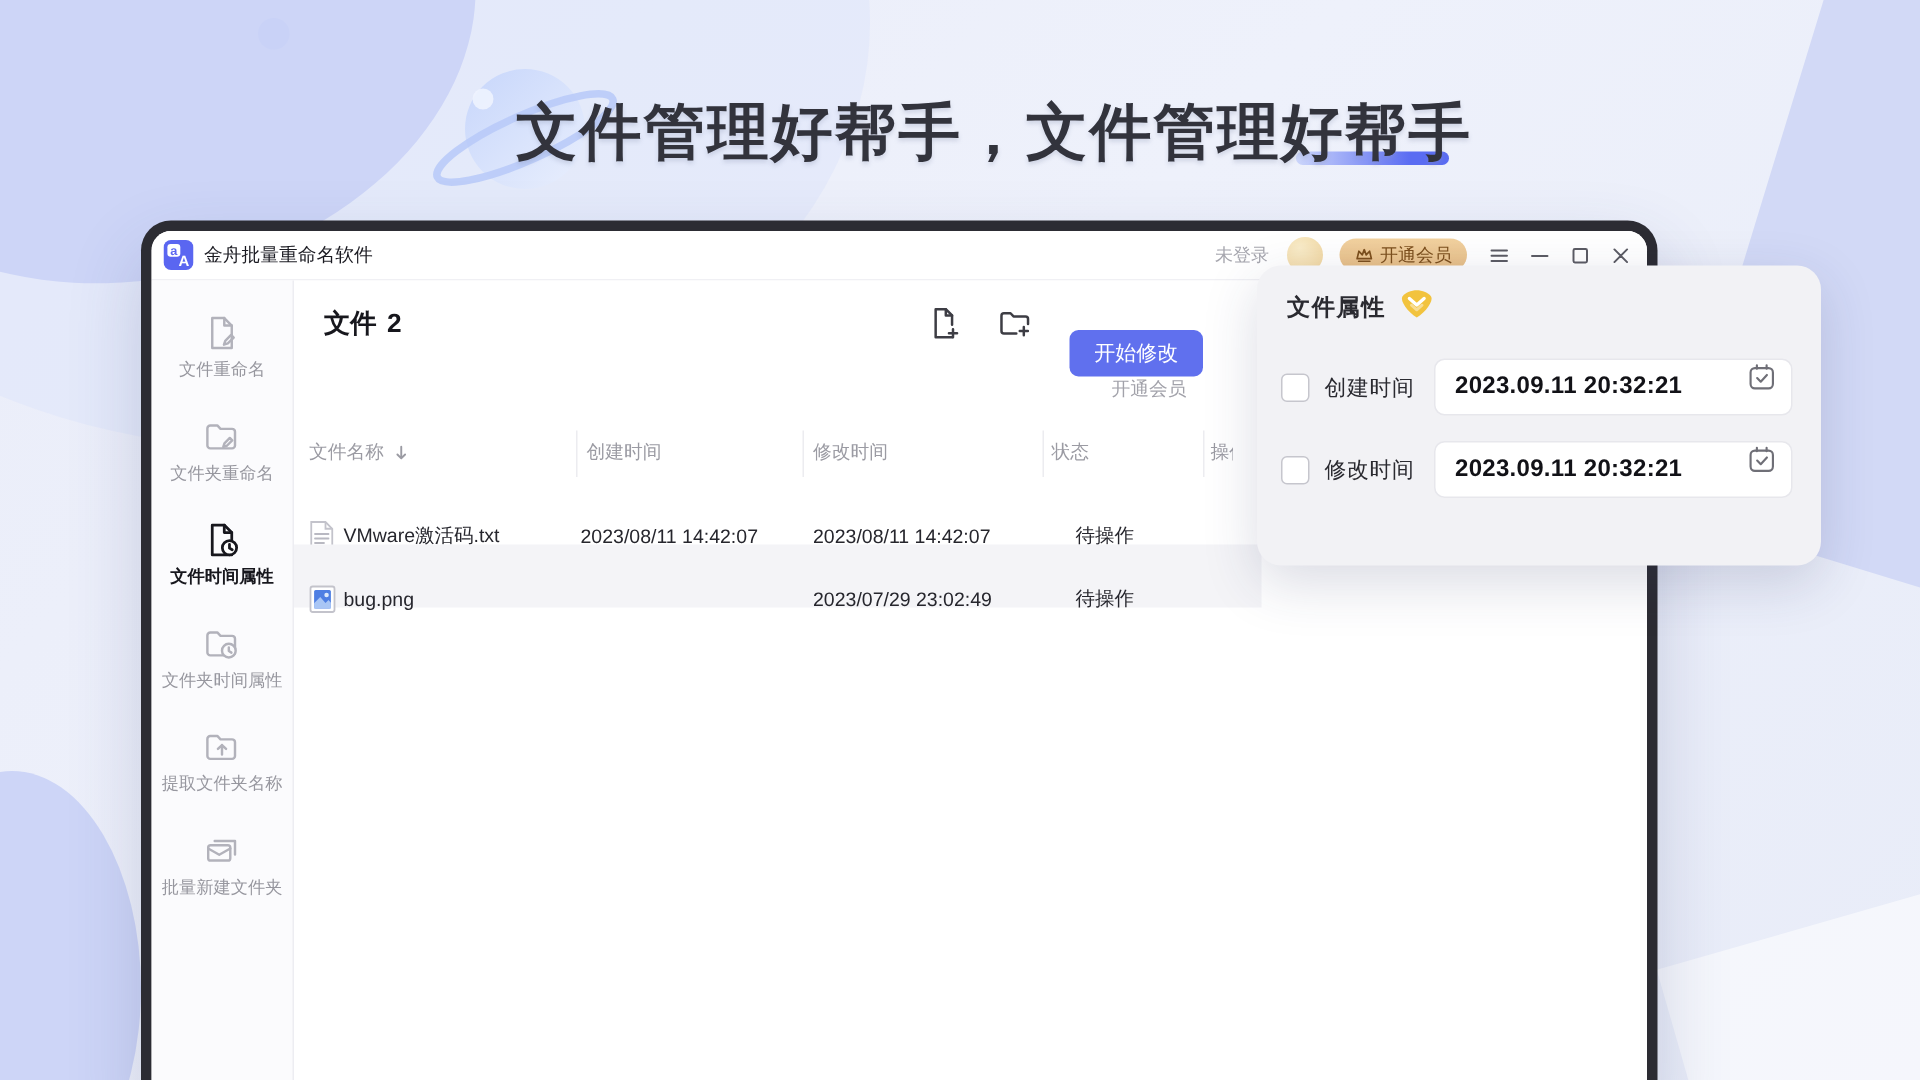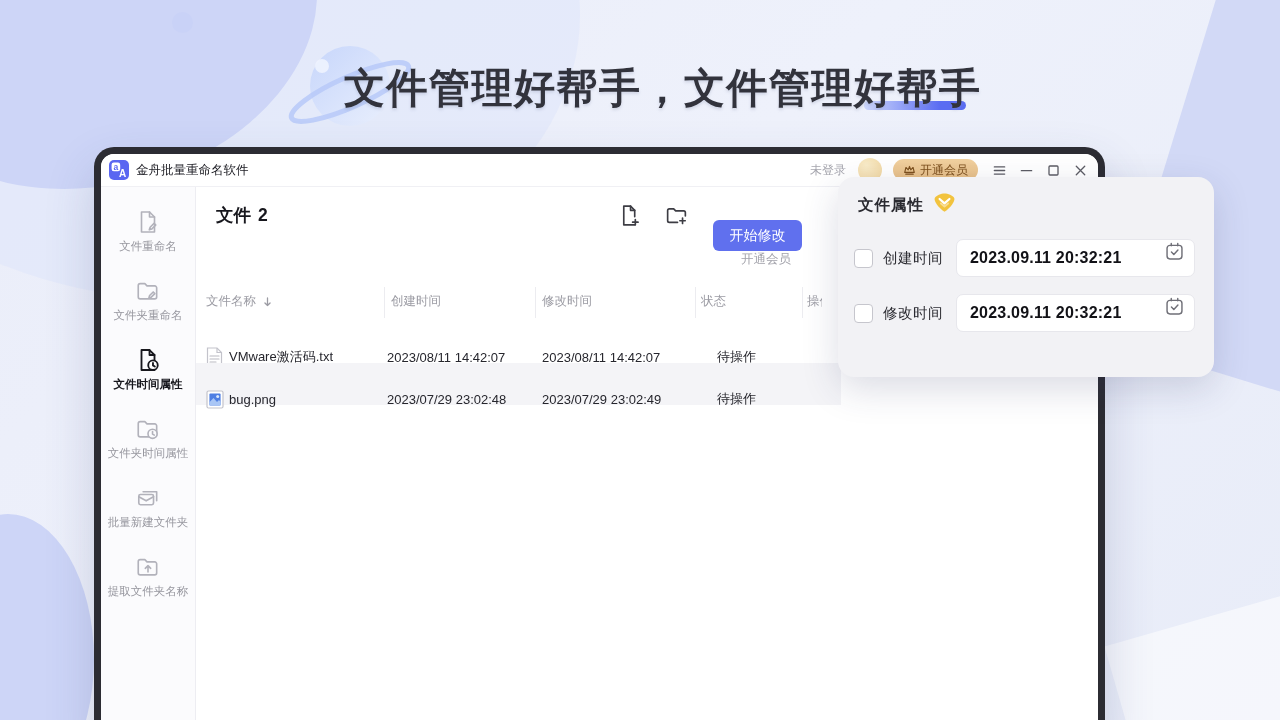--- a/index.html
+++ b/index.html
@@ -206,35 +206,35 @@
                 <path d="M3 7 a1.8 1.8 0 0 1 1.8-1.8 h4.3 l2 2.1 h7.1 a1.8 1.8 0 0 1 1.8 1.8 v8.4 a1.8 1.8 0 0 1-1.8 1.8 h-13.4 a1.8 1.8 0 0 1-1.8-1.8 z"></path>
                 <circle cx="16.2" cy="16.4" r="4.2" fill="#fbfbfd"></circle>
                 <path d="M16.2 14.4 V16.6 l1.6 1"></path>
               </svg>
             </span>
             <span class="lbl">文件夹时间属性</span>
           </div>
           <div class="side-item">
             <span class="ico">
               <svg width="26" height="26" viewBox="0 0 24 24" fill="none" stroke="currentColor" stroke-width="1.5" stroke-linecap="round" stroke-linejoin="round">
+                <path d="M3 7 a1.8 1.8 0 0 1 1.8-1.8 h4.3 l2 2.1 h7.1 a1.8 1.8 0 0 1 1.8 1.8 v8.4 a1.8 1.8 0 0 1-1.8 1.8 h-13.4 a1.8 1.8 0 0 1-1.8-1.8 z"></path>
+                <path d="M12 16.6 V10.8 M9.5 13.2 L12 10.8 L14.5 13.2"></path>
+              </svg>
+            </span>
+            <span class="lbl">提取文件夹名称</span>
+          </div>
+          <div class="side-item">
+            <span class="ico">
+              <svg width="26" height="26" viewBox="0 0 24 24" fill="none" stroke="currentColor" stroke-width="1.5" stroke-linecap="round" stroke-linejoin="round">
                 <path d="M7.5 6.2 H20 V14.5"></path>
                 <rect x="3.5" y="8.8" width="13.6" height="9.4" rx="1.5" fill="#fbfbfd"></rect>
                 <path d="M3.5 10.8 L10.3 14.6 L17.1 10.8"></path>
               </svg>
             </span>
             <span class="lbl">批量新建文件夹</span>
-          </div>
-          <div class="side-item">
-            <span class="ico">
-              <svg width="26" height="26" viewBox="0 0 24 24" fill="none" stroke="currentColor" stroke-width="1.5" stroke-linecap="round" stroke-linejoin="round">
-                <path d="M3 7 a1.8 1.8 0 0 1 1.8-1.8 h4.3 l2 2.1 h7.1 a1.8 1.8 0 0 1 1.8 1.8 v8.4 a1.8 1.8 0 0 1-1.8 1.8 h-13.4 a1.8 1.8 0 0 1-1.8-1.8 z"></path>
-                <path d="M12 16.6 V10.8 M9.5 13.2 L12 10.8 L14.5 13.2"></path>
-              </svg>
-            </span>
-            <span class="lbl">提取文件夹名称</span>
           </div>
         </div>
 
         <div class="main">
           <div class="main-title">
             <span>文件</span><span class="cnt">2</span>
           </div>
           <span class="icon-btn add-file-btn">
             <span>
               <svg width="25" height="25" viewBox="0 0 24 24" fill="none" stroke="currentColor" stroke-width="1.6" stroke-linecap="round" stroke-linejoin="round">
@@ -290,21 +290,20 @@
           <div class="trow r1">
             <span class="cell c-icon">
               <svg width="18" height="19" viewBox="0 0 18 19">
                 <rect x="1" y="1" width="16" height="17" rx="1.5" fill="#fff" stroke="#c3c3cb" stroke-width="1.2"></rect>
                 <rect x="3.4" y="3.4" width="11.2" height="12.2" rx="1" fill="#4f7fe3"></rect>
                 <path d="M3.4 12.2 L7.5 8 L11 12 L13 10 L14.6 11.8 V15.6 H3.4 Z" fill="#a9c6f5"></path>
                 <circle cx="11.7" cy="6.6" r="1.5" fill="#dce9fb"></circle>
               </svg>
             </span>
             <span class="cell c-name">bug.png</span>
-            <span class="cell c-created">2023/07/29 23:02:48</span>
             <span class="cell c-modified">2023/07/29 23:02:49</span>
             <span class="cell c-status">待操作</span>
           </div>
         </div>
       </div>
     </div>
   </div>
 
   <div class="panel">
     <div class="panel-title">文件属性</div>

